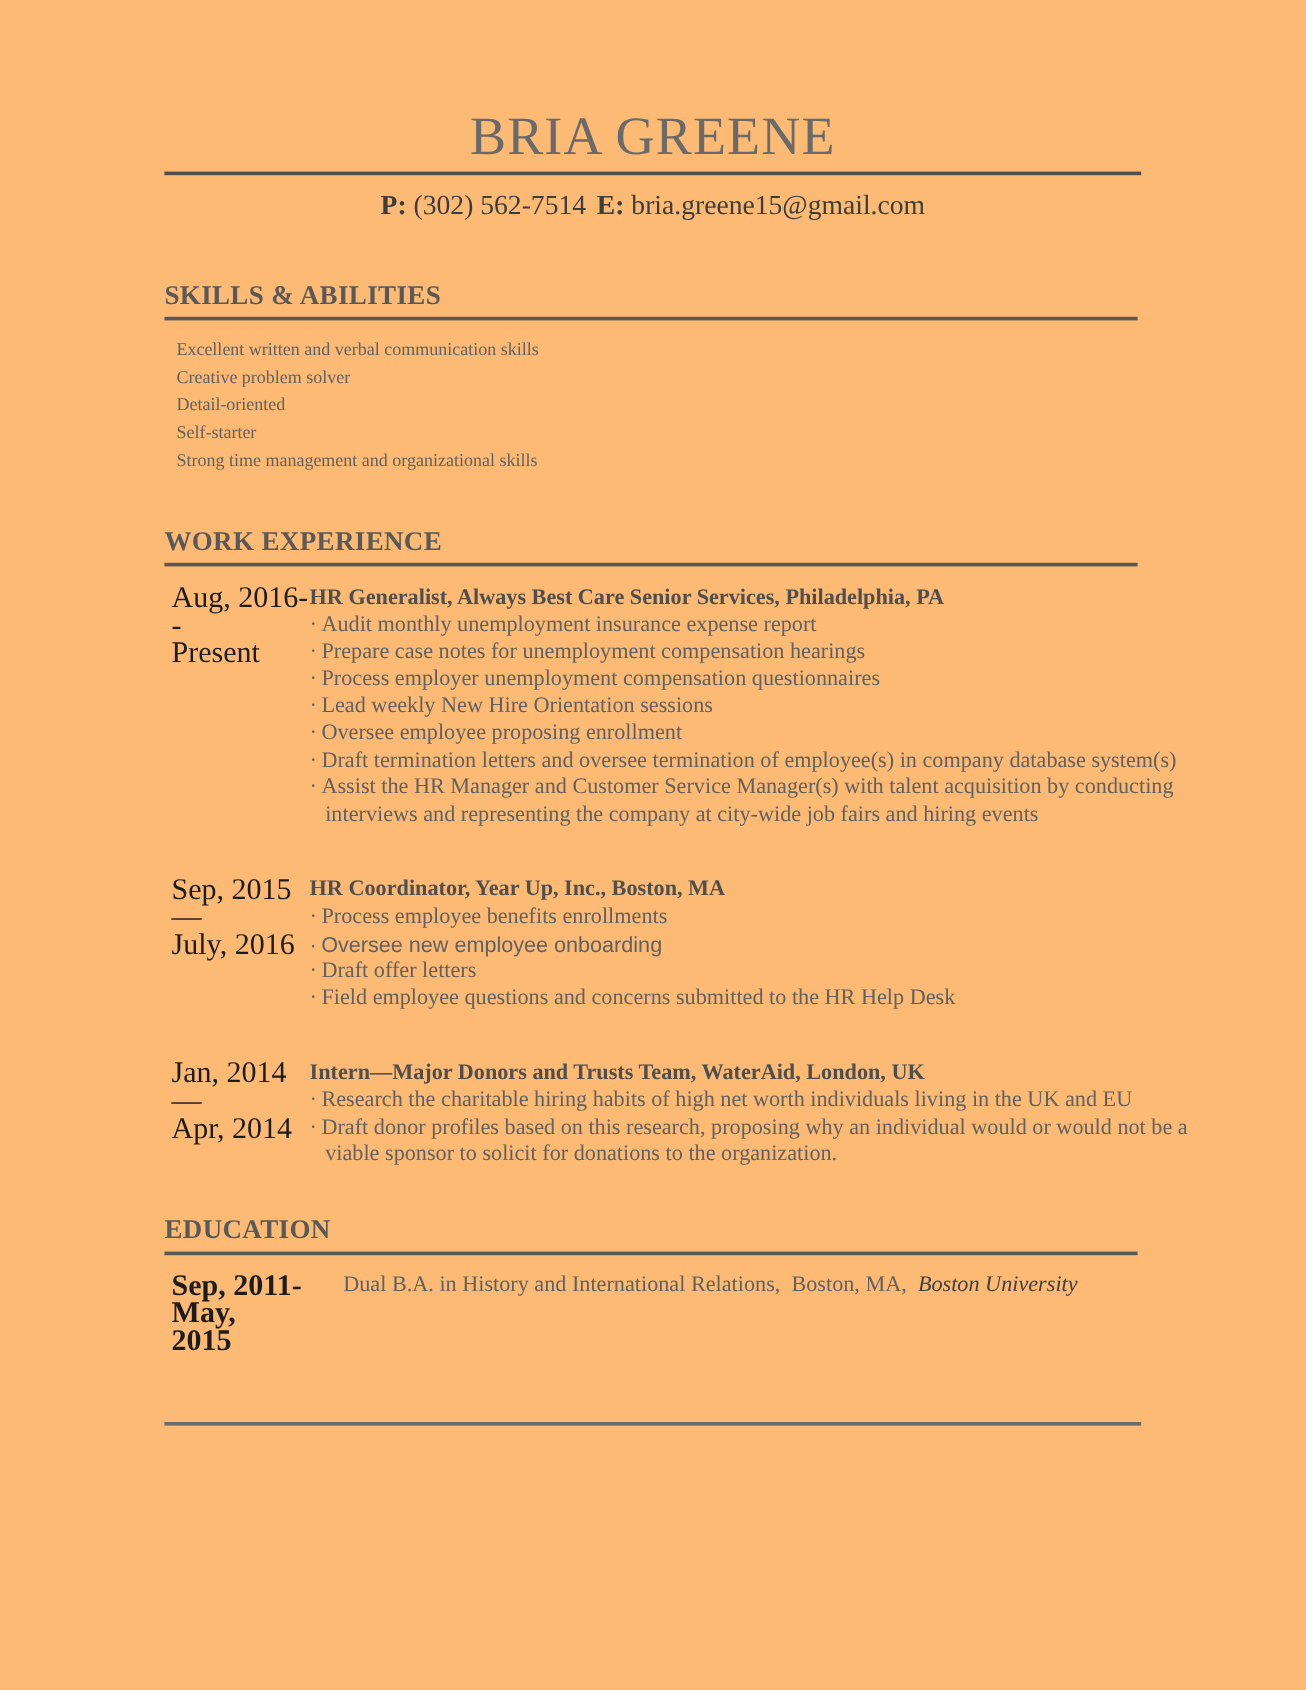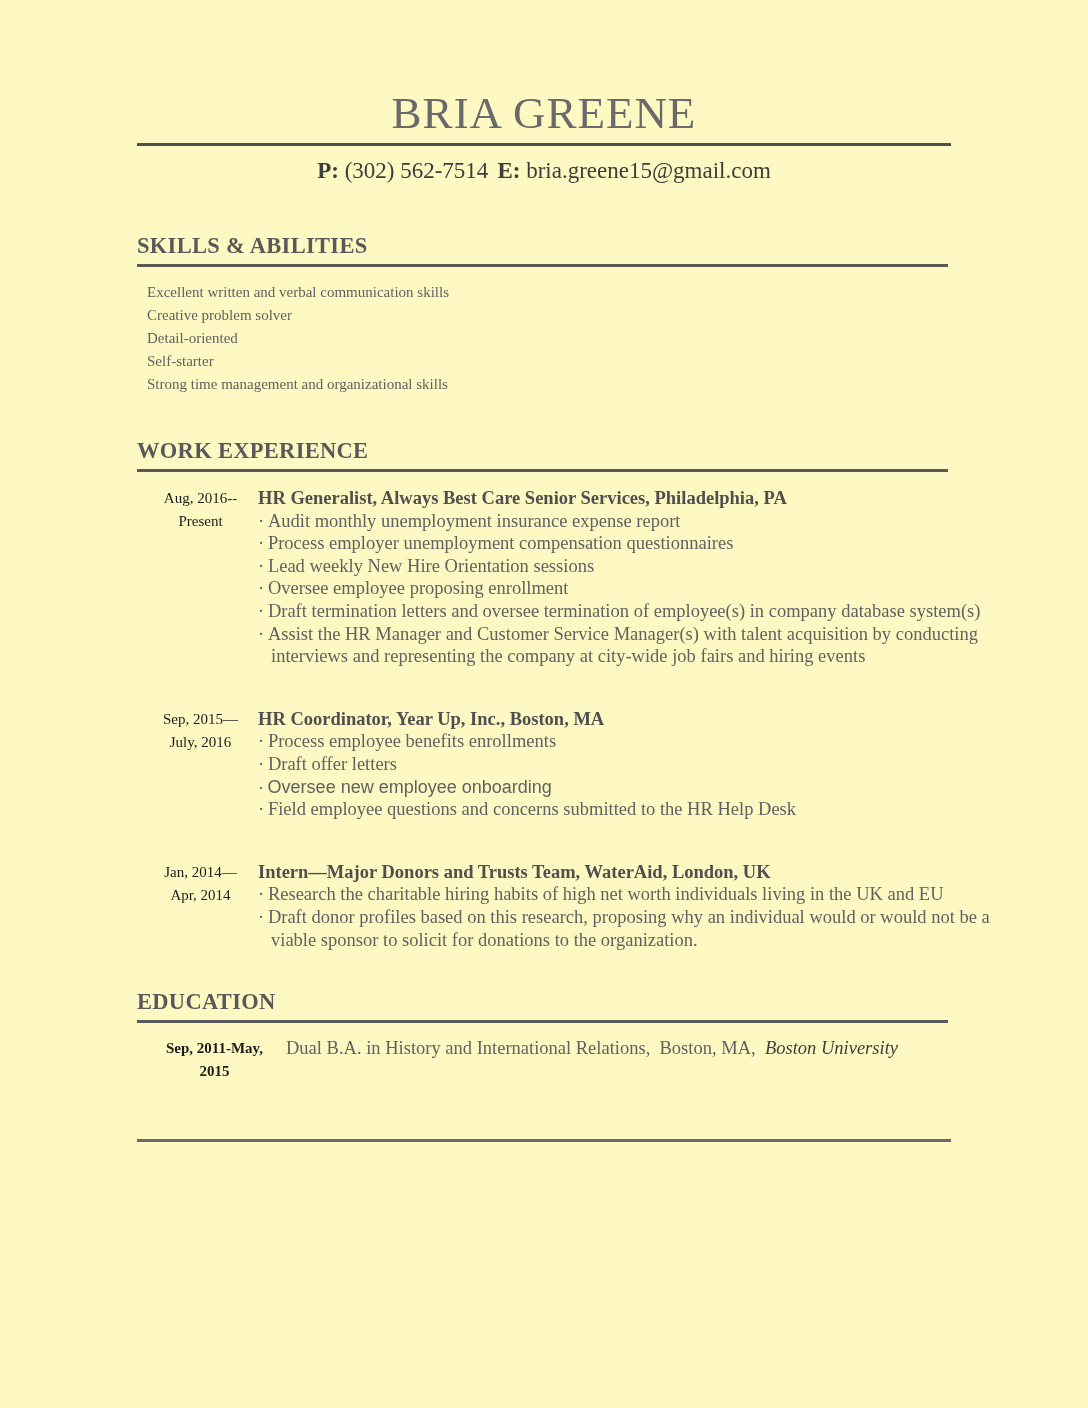--- a/index.html
+++ b/index.html
@@ -1,20 +1,20 @@
 <!DOCTYPE html>
 <html><head>
 <meta charset="utf-8">
 <style>
   * { box-sizing: border-box; }
   html, body { margin: 0; padding: 0; background: #ffffff; }
   .page {
     width: 1088px;
     height: 1408px;
-    background: #fef9c3;
+    background: #fdba74;
     font-family: "Liberation Serif", serif;
     color: #606060;
     position: relative;
     overflow: hidden;
   }
   .inner { padding: 90px 0 0 137px; width: 951px; }
 
   
   .name {
     margin: 0;
@@ -56,21 +56,21 @@
   .work-sec { margin-top: 42px; }
   .edu-sec { margin-top: 38px; }
 
   
   .skill-list { margin-top: 14px; padding-left: 10px; font-size: 15px; line-height: 23px; color: #616161; }
 
   
   .entries { margin-top: 15px; }
   .entry { display: grid; grid-template-columns: 121px 745px; }
   .entry + .entry { margin-top: 40px; }
-  .dates { font-size: 15px; line-height: 23px; color: #1c1c1c; padding-left: 6px; text-align: center; }
+  .dates { font-size: 25px; line-height: 23px; color: #1c1c1c; padding-left: 6px; }
   .dates.bold { font-weight: bold; }
   .details { font-size: 18.5px; line-height: 22.6px; color: #616161; }
   .jobtitle { font-weight: bold; color: #4f4f4f; }
   .jobtitle .company { }
   .bullet { padding-left: 13px; text-indent: -13px; }
   .bullet::before { content: "\00B7\2009"; }
   .bullet.sans { font-family: "Liberation Sans", sans-serif; font-size: 18px; }
 
   
   .edu-entry { display: grid; grid-template-columns: 149px 630px; margin-top: 14px; }
@@ -103,38 +103,39 @@
       <div class="entries">
 
         <div class="entry">
           <div class="dates">
             <div>Aug, 2016--</div>
             <div>Present</div>
           </div>
           <div class="details">
             <div class="jobtitle"><span class="role">HR Generalist,</span> <span class="company">Always Best Care Senior Services, Philadelphia, PA</span></div>
             <div class="bullet">Audit monthly unemployment insurance expense report</div>
+            <div class="bullet">Prepare case notes for unemployment compensation hearings</div>
             <div class="bullet">Process employer unemployment compensation questionnaires</div>
             <div class="bullet">Lead weekly New Hire Orientation sessions</div>
             <div class="bullet">Oversee employee proposing enrollment</div>
             <div class="bullet">Draft termination letters and oversee termination of employee(s) in company database system(s)</div>
             <div class="bullet">Assist the HR Manager and Customer Service Manager(s) with talent acquisition by conducting interviews and representing the company at city-wide job fairs and hiring events</div>
           </div>
         </div>
 
         <div class="entry">
           <div class="dates">
             <div>Sep, 2015—</div>
             <div>July, 2016</div>
           </div>
           <div class="details">
             <div class="jobtitle"><span class="role">HR Coordinator,</span> <span class="company">Year Up, Inc., Boston, MA</span></div>
             <div class="bullet">Process employee benefits enrollments</div>
+            <div class="bullet sans">Oversee new employee onboarding</div>
             <div class="bullet">Draft offer letters</div>
-            <div class="bullet sans">Oversee new employee onboarding</div>
             <div class="bullet">Field employee questions and concerns submitted to the HR Help Desk</div>
           </div>
         </div>
 
         <div class="entry">
           <div class="dates">
             <div>Jan, 2014—</div>
             <div>Apr, 2014</div>
           </div>
           <div class="details">

